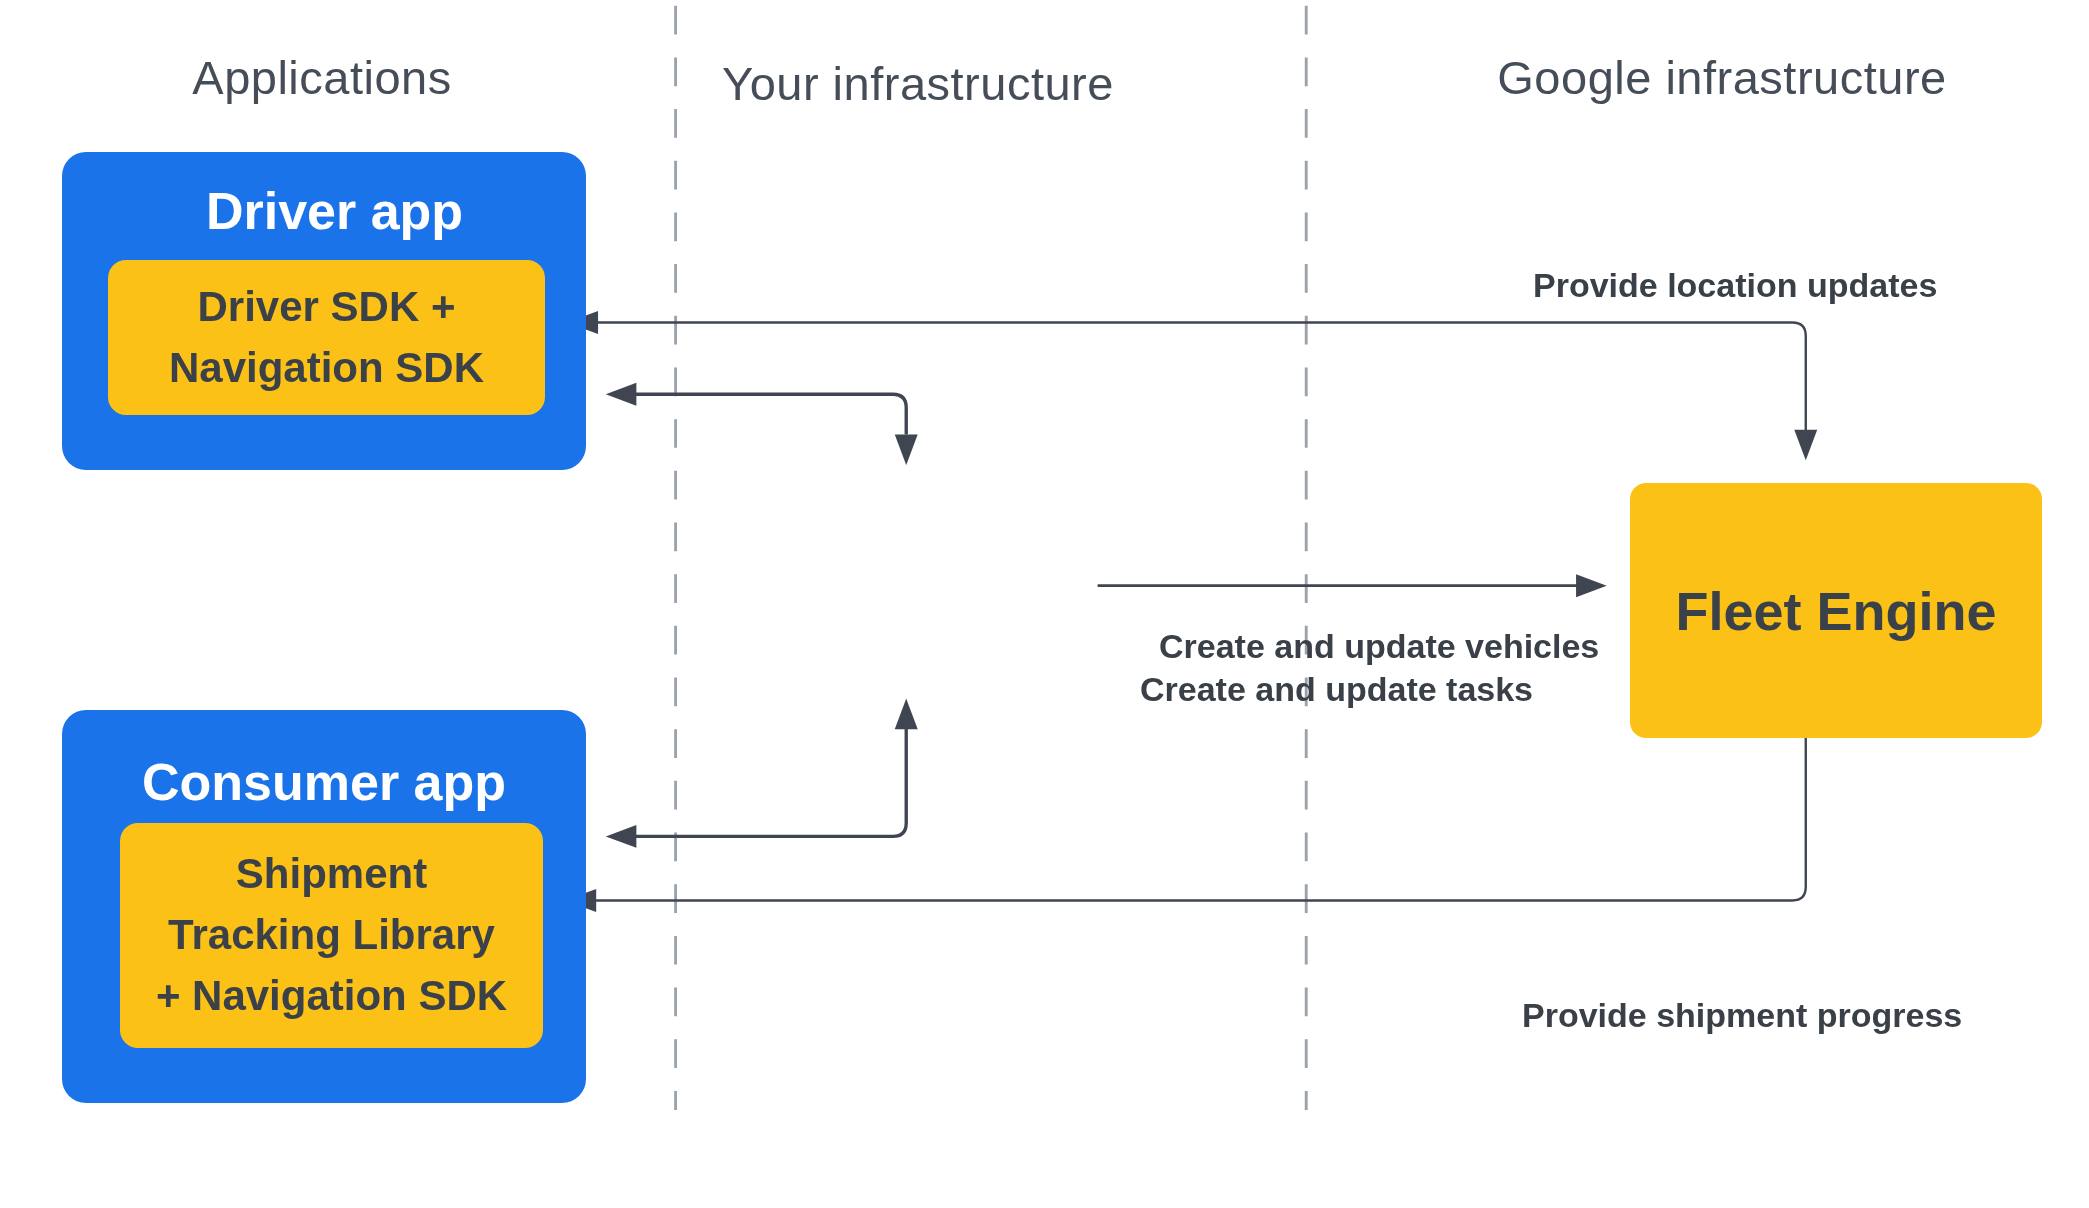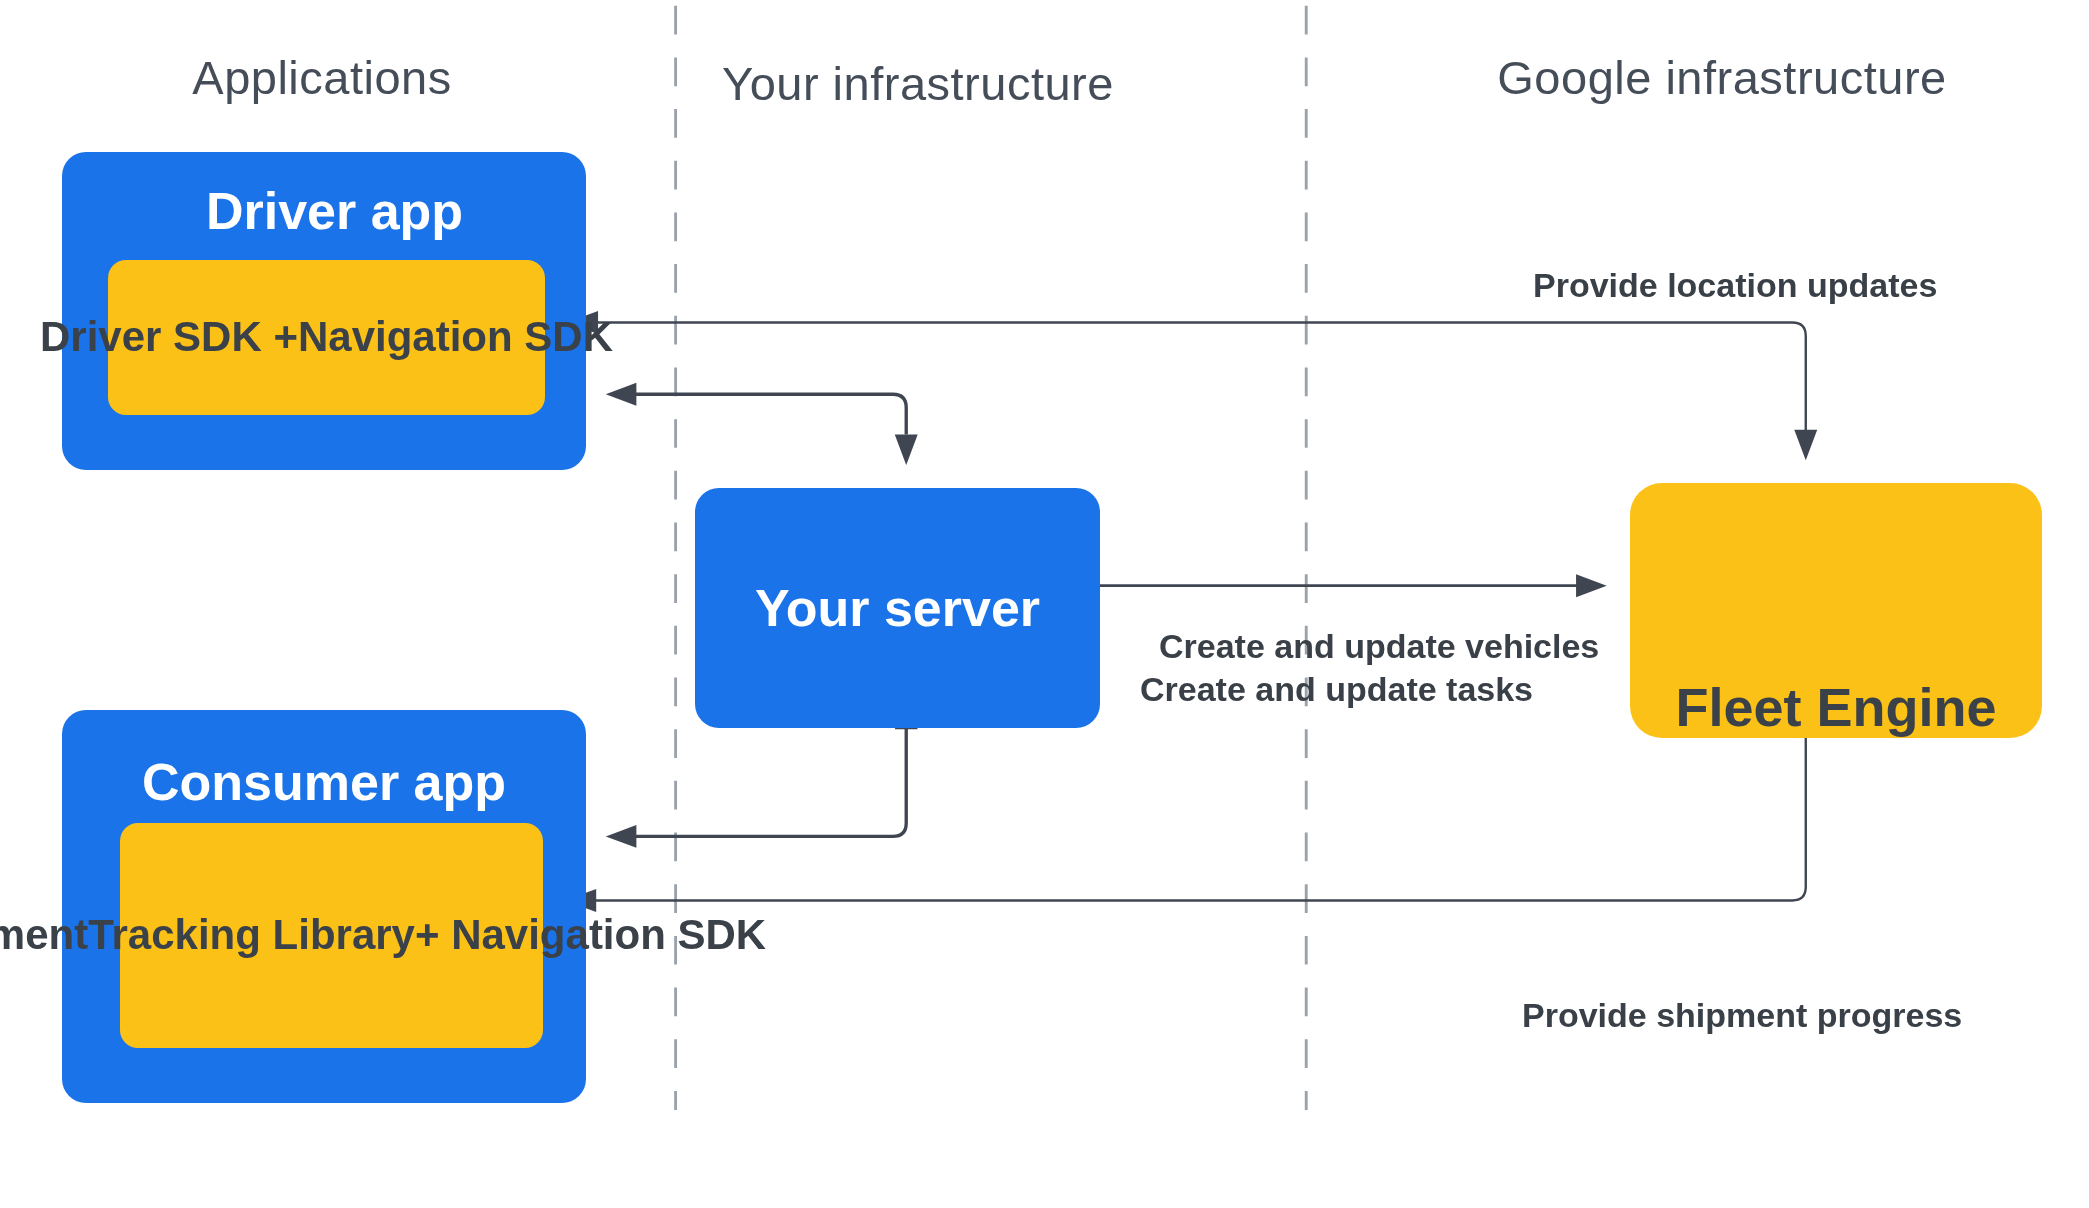--- a/index.html
+++ b/index.html
@@ -21,32 +21,32 @@
   }
   .app-box{
     position:absolute;background:var(--blue);border-radius:24px;
   }
   .app-title{
     position:absolute;left:0;right:0;text-align:center;
     color:var(--box_text_light);font-weight:700;font-size:52px;white-space:nowrap;
   }
   .sdk-box{
     position:absolute;background:var(--yellow);border-radius:18px;
-    display:flex;flex-direction:row;justify-content:center;align-items:center;
+    display:flex;flex-direction:column;justify-content:center;align-items:center;
     color:var(--sdk_text);font-weight:700;font-size:42px;line-height:1.45;
     text-align:center;white-space:nowrap;
   }
   .server-box{
     position:absolute;background:var(--blue);border-radius:24px;
     display:flex;align-items:center;justify-content:center;
     color:var(--box_text_light);font-weight:700;font-size:52px;white-space:nowrap;
   }
   .engine-box{
-    position:absolute;background:var(--yellow);border-radius:32px;
-    display:flex;align-items:flex-end;justify-content:center;
+    position:absolute;background:var(--yellow);border-radius:16px;
+    display:flex;align-items:center;justify-content:center;
     color:var(--sdk_text);font-weight:700;font-size:54px;white-space:nowrap;
   }
   .edge-label{
     position:absolute;transform:translateY(-50%);
     font-size:34px;font-weight:700;color:var(--label_text);white-space:nowrap;
   }
 </style>
 </head>
 <body>
 
@@ -90,23 +90,20 @@
 
   <div class="app-box" style="left:62px;top:710px;width:524px;height:393px;">
     <div class="app-title" style="top:42px;">Consumer app</div>
     <div class="sdk-box" style="left:58px;top:113px;width:423px;height:225px;">
       <div>Shipment</div>
       <div>Tracking Library</div>
       <div>+ Navigation SDK</div>
     </div>
   </div>
 
-  <div class="server-box" style="left:695px;top:488px;width:405px;height:240px;">
-    <div>Your server</div>
-  </div>
 
   <div class="engine-box" style="left:1630px;top:483px;width:412px;height:255px;">
     <div>Fleet Engine</div>
   </div>
 
   <div class="edge-label" style="left:1533px;top:285px;">Provide location updates</div>
   <div class="edge-label" style="left:1140px;top:646px;margin-left:19px;">Create and update vehicles</div>
   <div class="edge-label" style="left:1140px;top:689px;text-align:right;">Create and update tasks</div>
   <div class="edge-label" style="left:1522px;top:1015px;">Provide shipment progress</div>
 

